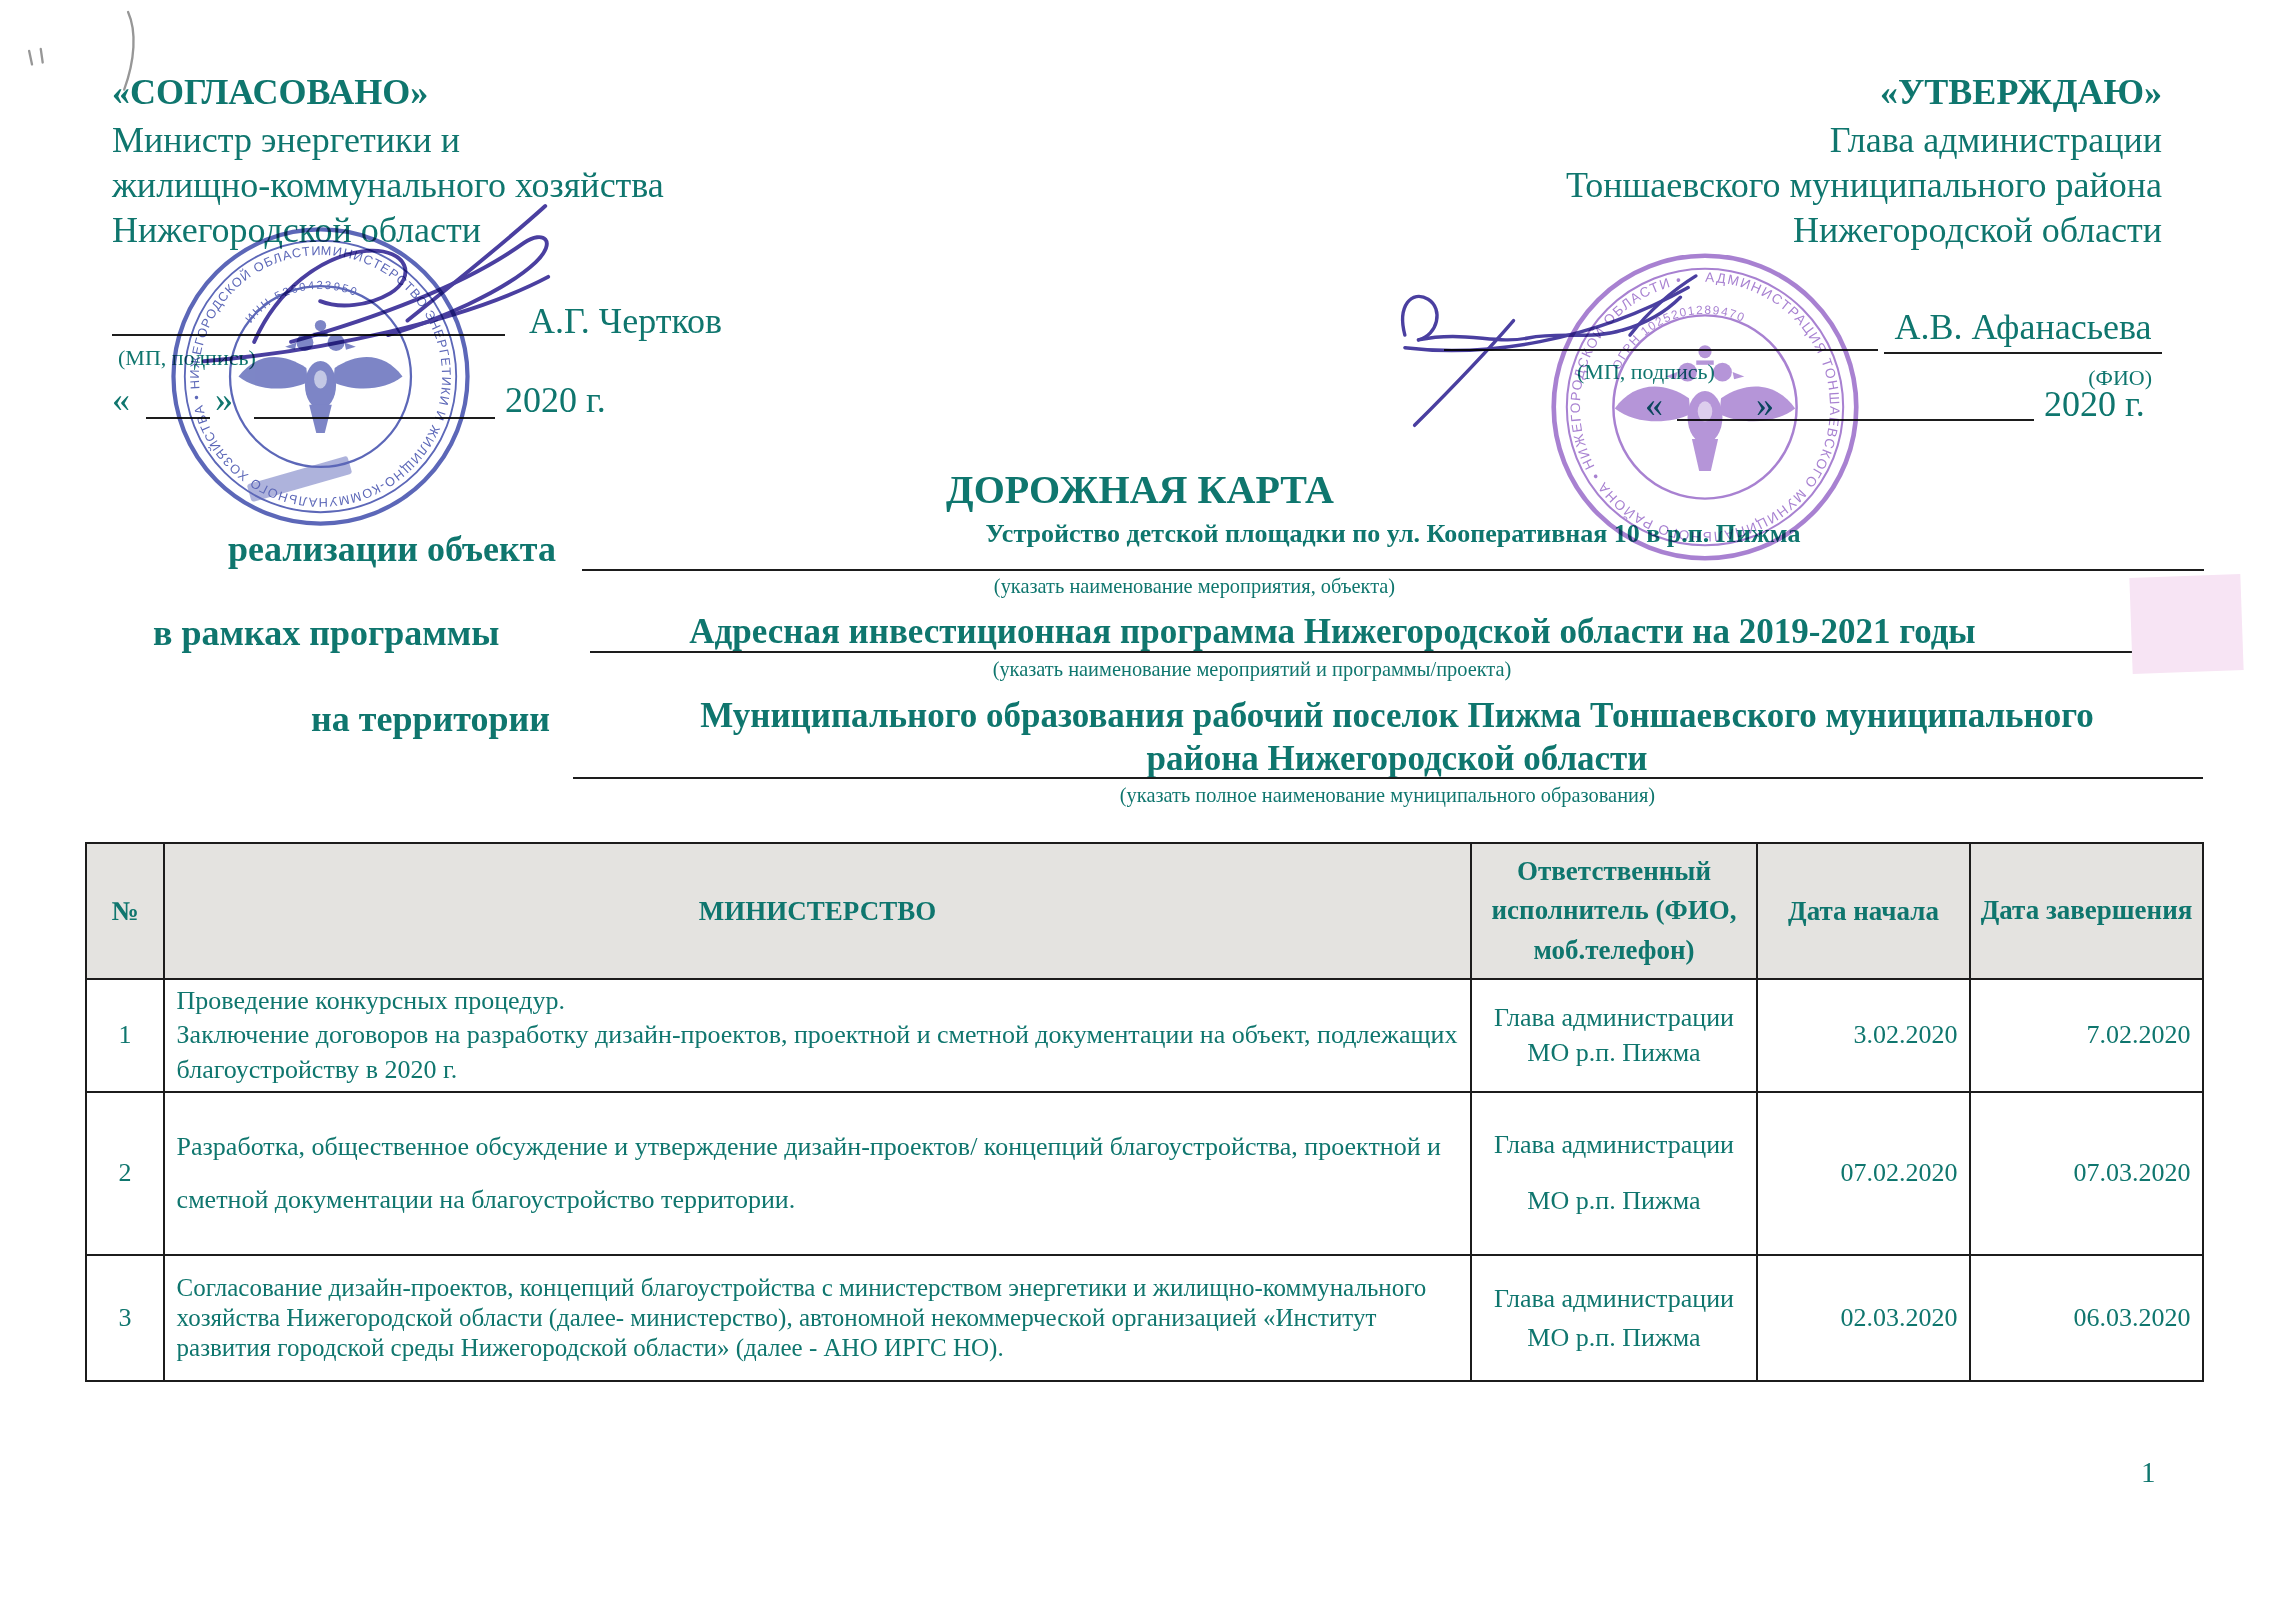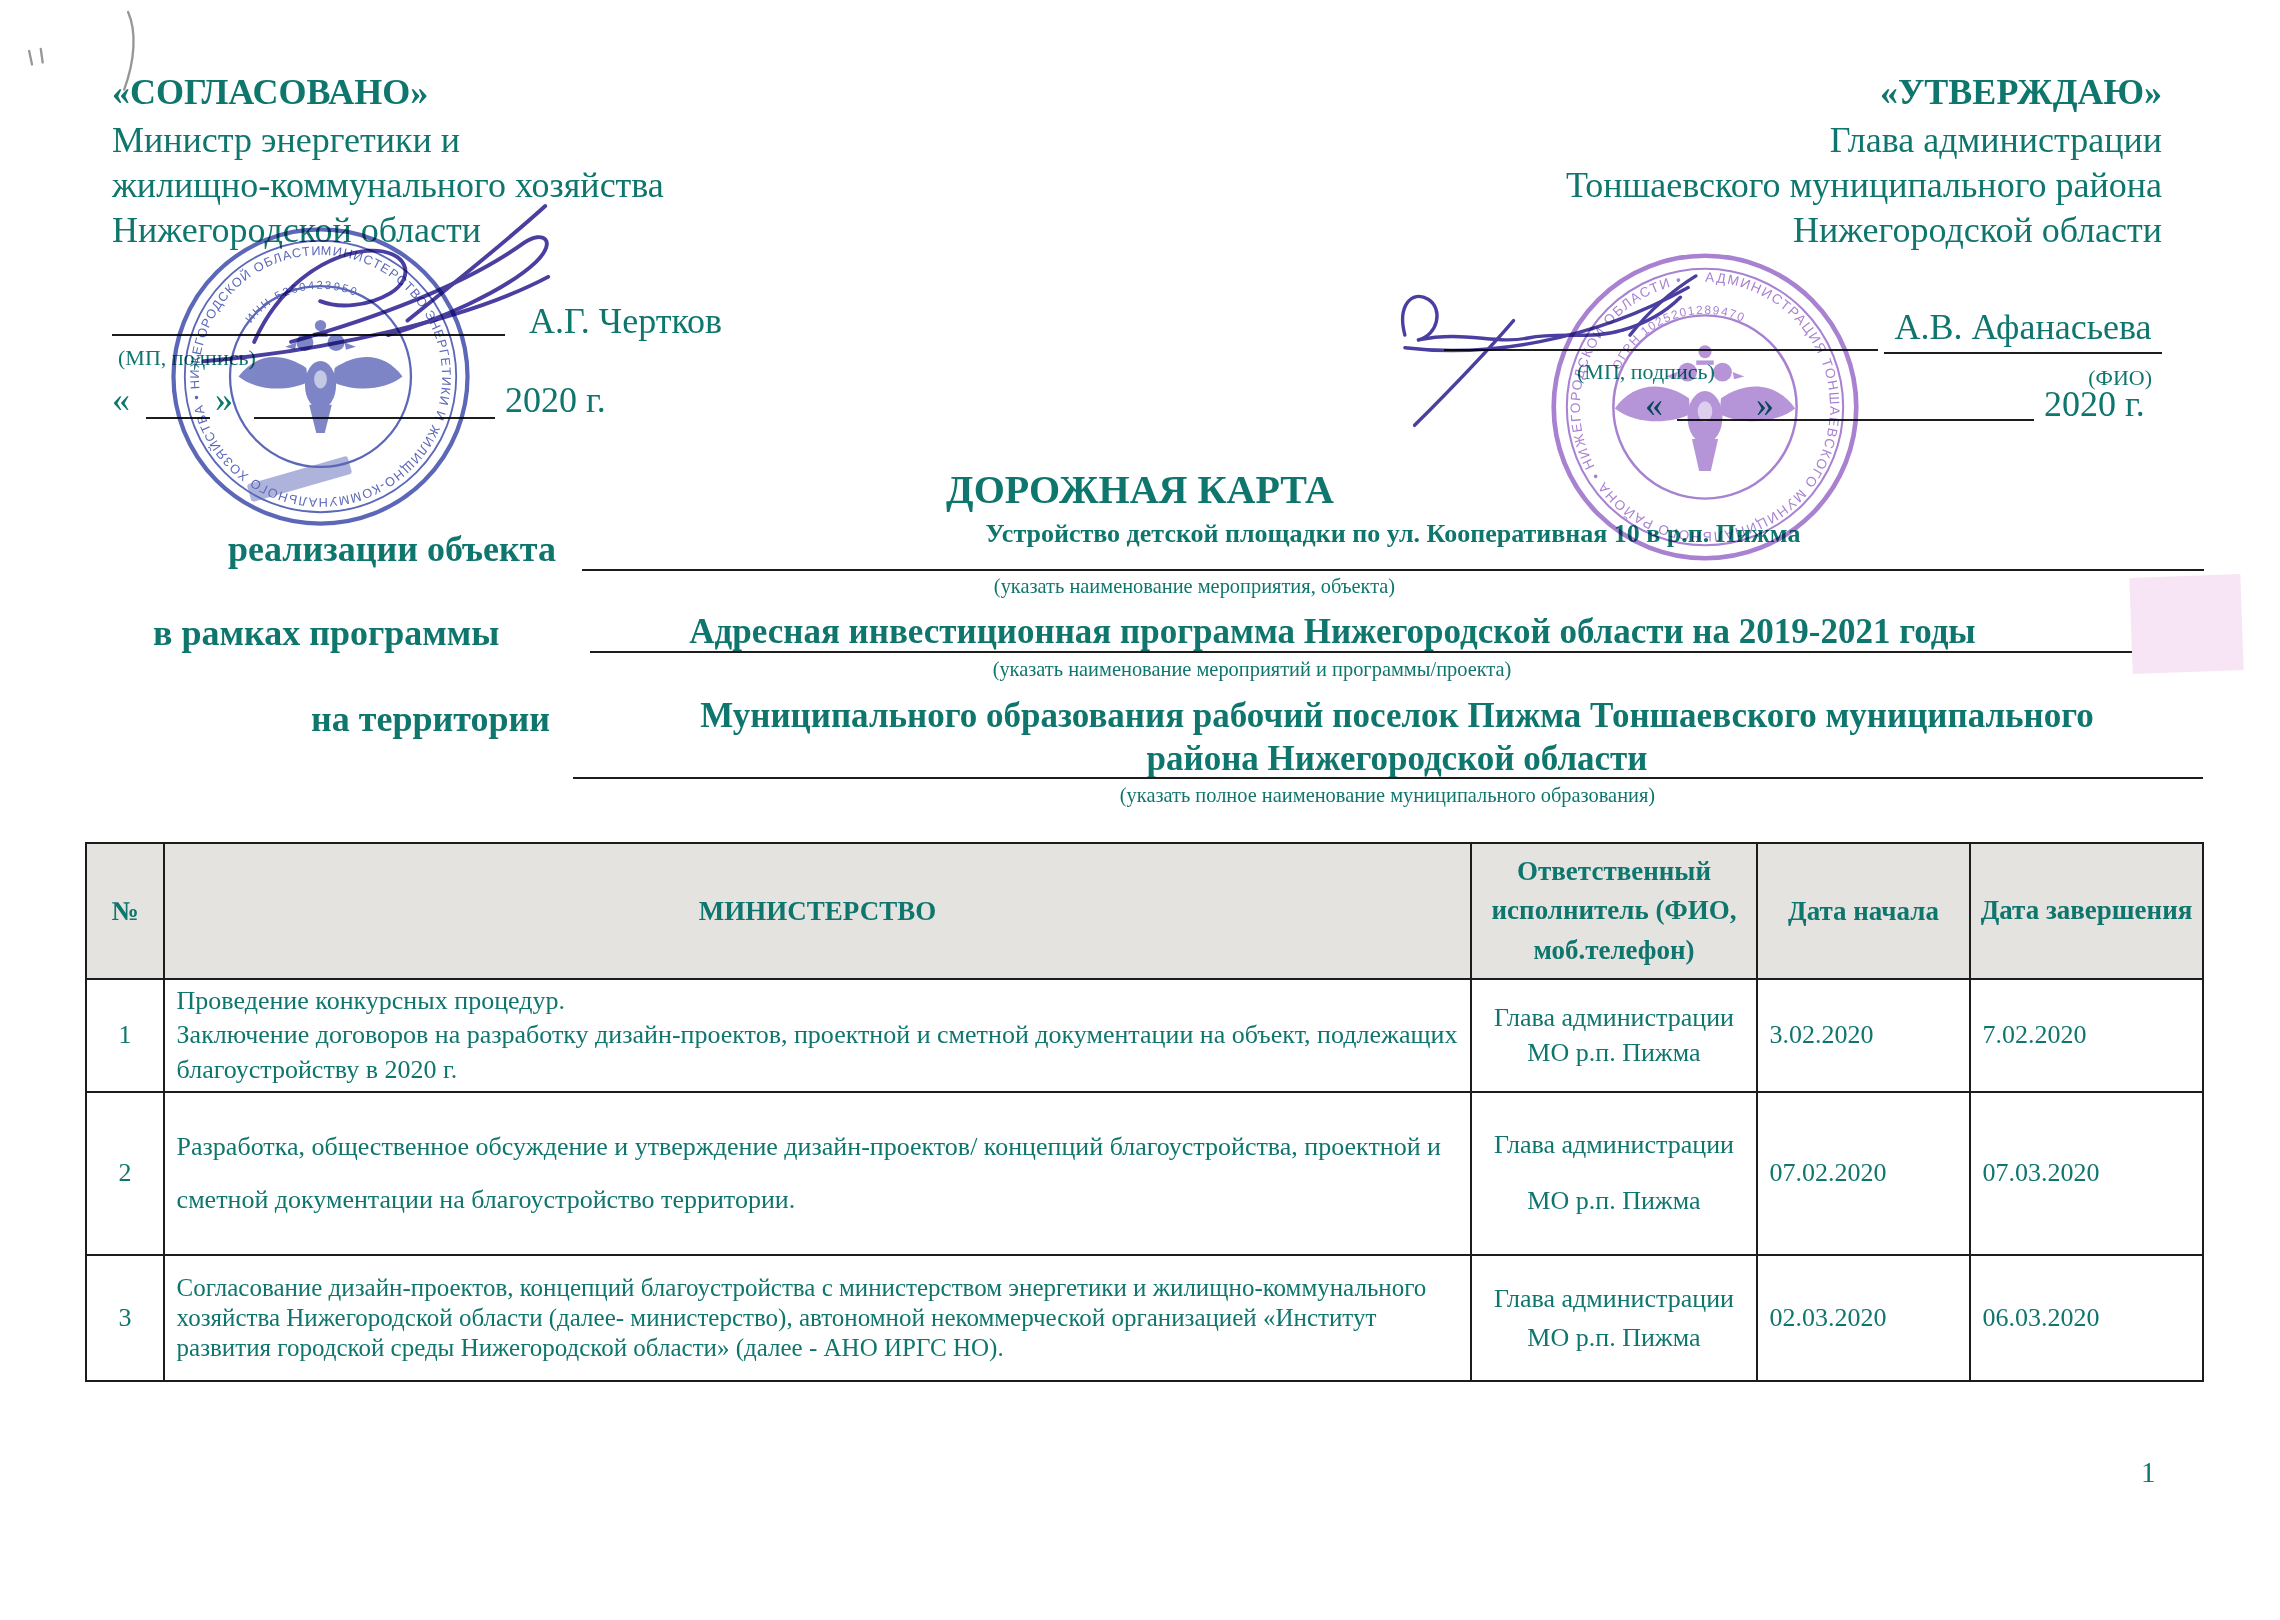--- a/index.html
+++ b/index.html
@@ -20,21 +20,21 @@
   
   .stamp{position:absolute;mix-blend-mode:multiply;opacity:.88;}
   .overlay{position:absolute;left:0;top:0;mix-blend-mode:multiply;pointer-events:none;}
   .pinkpatch{position:absolute;left:2131px;top:576px;width:111px;height:96px;background:#f7e4f4;transform:rotate(-2deg);}
   
   table.rtable{position:absolute;left:85px;top:842px;width:2117px;border-collapse:collapse;table-layout:fixed;}
   .rtable th,.rtable td{border:2.9px solid #1c1c1c;vertical-align:middle;}
   .rtable th{background:#e4e3e0;font-size:27px;font-weight:bold;text-align:center;padding:5.8px 7.8px;}
   .rtable td{font-size:26px;padding:3.9px 11.6px;}
   .cell-num{text-align:center;font-size:26px;}
-  .cell-date{text-align:left;white-space:nowrap;}
+  .cell-date{text-align:right;white-space:nowrap;}
   .cell-resp{text-align:center;padding:3.9px 5.8px !important;}
   .r1 .cell-act{line-height:1.32;}
   .r1 .cell-resp{line-height:1.35;}
   .r2 .cell-act{line-height:2.05;}
   .r2 .cell-resp{line-height:2.15;}
   .r3 .cell-act{line-height:1.2;font-size:25px;}
   .r3 .cell-resp{line-height:1.5;}
 </style>
 </head>
 <body>

